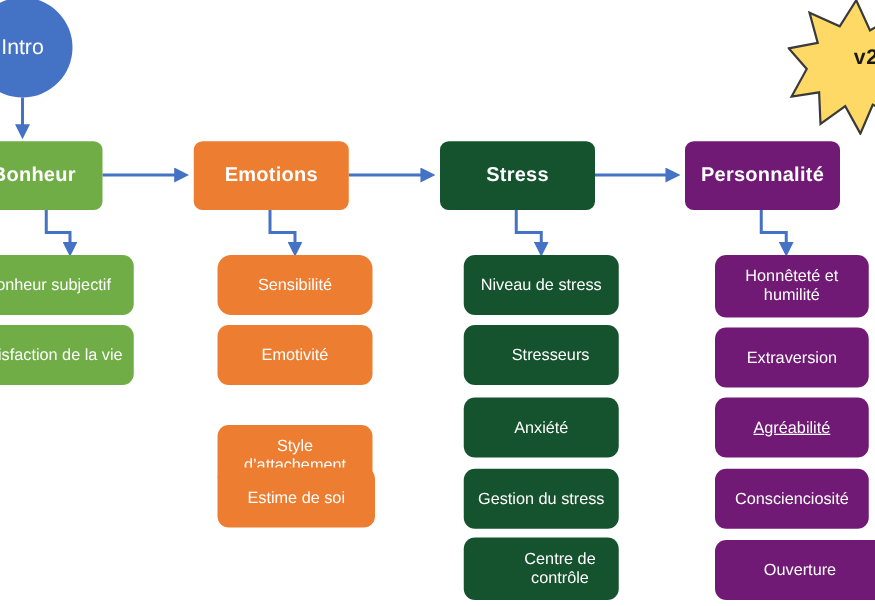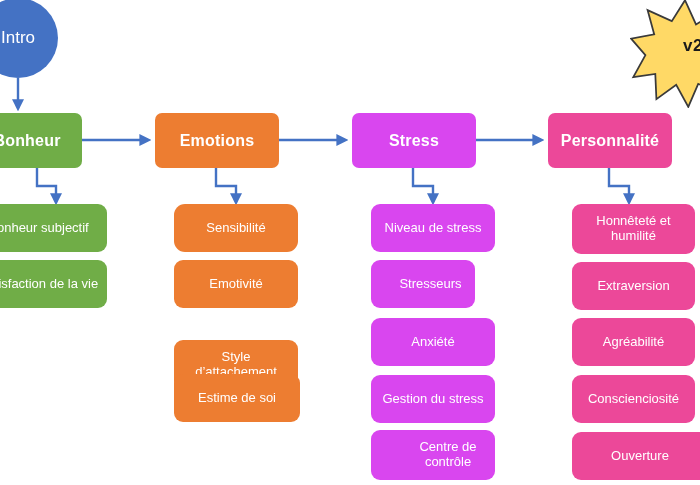--- a/index.html
+++ b/index.html
@@ -38,22 +38,22 @@
     font-weight: normal;
   }
   .circle-node {
     border-radius: 50%;
     font-size: 17px;
     font-weight: normal;
   }
   .c-blue   { background: #4472C4; }
   .c-green  { background: #70AD47; }
   .c-orange { background: #ED7D31; }
-  .c-purple { background: #d946ef; }
-  .c-gray   { background: #ec4899; }
+  .c-purple { background: #14532d; }
+  .c-gray   { background: #701a75; }
 
   svg.links {
     position: absolute;
     left: 0;
     top: 0;
     width: 700px;
     height: 485px;
     pointer-events: none;
   }
   .burst-label {
@@ -123,21 +123,21 @@
   <div class="node sub-node c-orange" style="left:174px; top:374px; width:126px; height:48px;">
     <span>Estime de soi</span>
   </div>
 
   <div class="node header-node c-purple" style="left:352px; top:113px; width:124px; height:55px;">
     <span>Stress</span>
   </div>
   <div class="node sub-node c-purple" style="left:371px; top:204px; width:124px; height:48px;text-align:right;">
     <span>Niveau de stress</span>
   </div>
-  <div class="node sub-node c-purple" style="left:371px; top:260px; width:104px; height:48px;padding-left:21px;">
+  <div class="node sub-node c-purple" style="left:371px; top:260px; width:124px; height:48px;padding-left:21px;">
     <span>Stresseurs</span>
   </div>
   <div class="node sub-node c-purple" style="left:371px; top:318px; width:124px; height:48px;">
     <span>Anxiété</span>
   </div>
   <div class="node sub-node c-purple" style="left:371px; top:375px; width:124px; height:48px;">
     <span>Gestion du stress</span>
   </div>
   <div class="node sub-node c-purple" style="left:371px; top:430px; width:124px; height:50px;padding-left:36px;">
     <span>Centre de contrôle</span>
@@ -145,21 +145,21 @@
 
   <div class="node header-node c-gray" style="left:548px; top:113px; width:124px; height:55px;">
     <span>Personnalité</span>
   </div>
   <div class="node sub-node c-gray" style="left:572px; top:204px; width:123px; height:50px;">
     <span>Honnêteté et humilité</span>
   </div>
   <div class="node sub-node c-gray" style="left:572px; top:262px; width:123px; height:48px;">
     <span>Extraversion</span>
   </div>
-  <div class="node sub-node c-gray" style="left:572px; top:318px; width:123px; height:48px;">
+  <div class="node sub-node c-gray" style="left:572px; top:318px; width:123px; height:48px;text-decoration:underline;">
     <span>Agréabilité</span>
   </div>
   <div class="node sub-node c-gray" style="left:572px; top:375px; width:123px; height:48px;">
     <span>Conscienciosité</span>
   </div>
   <div class="node sub-node c-gray" style="left:572px; top:432px; width:136px; height:48px;">
     <span>Ouverture</span>
   </div>
 
 </div>

